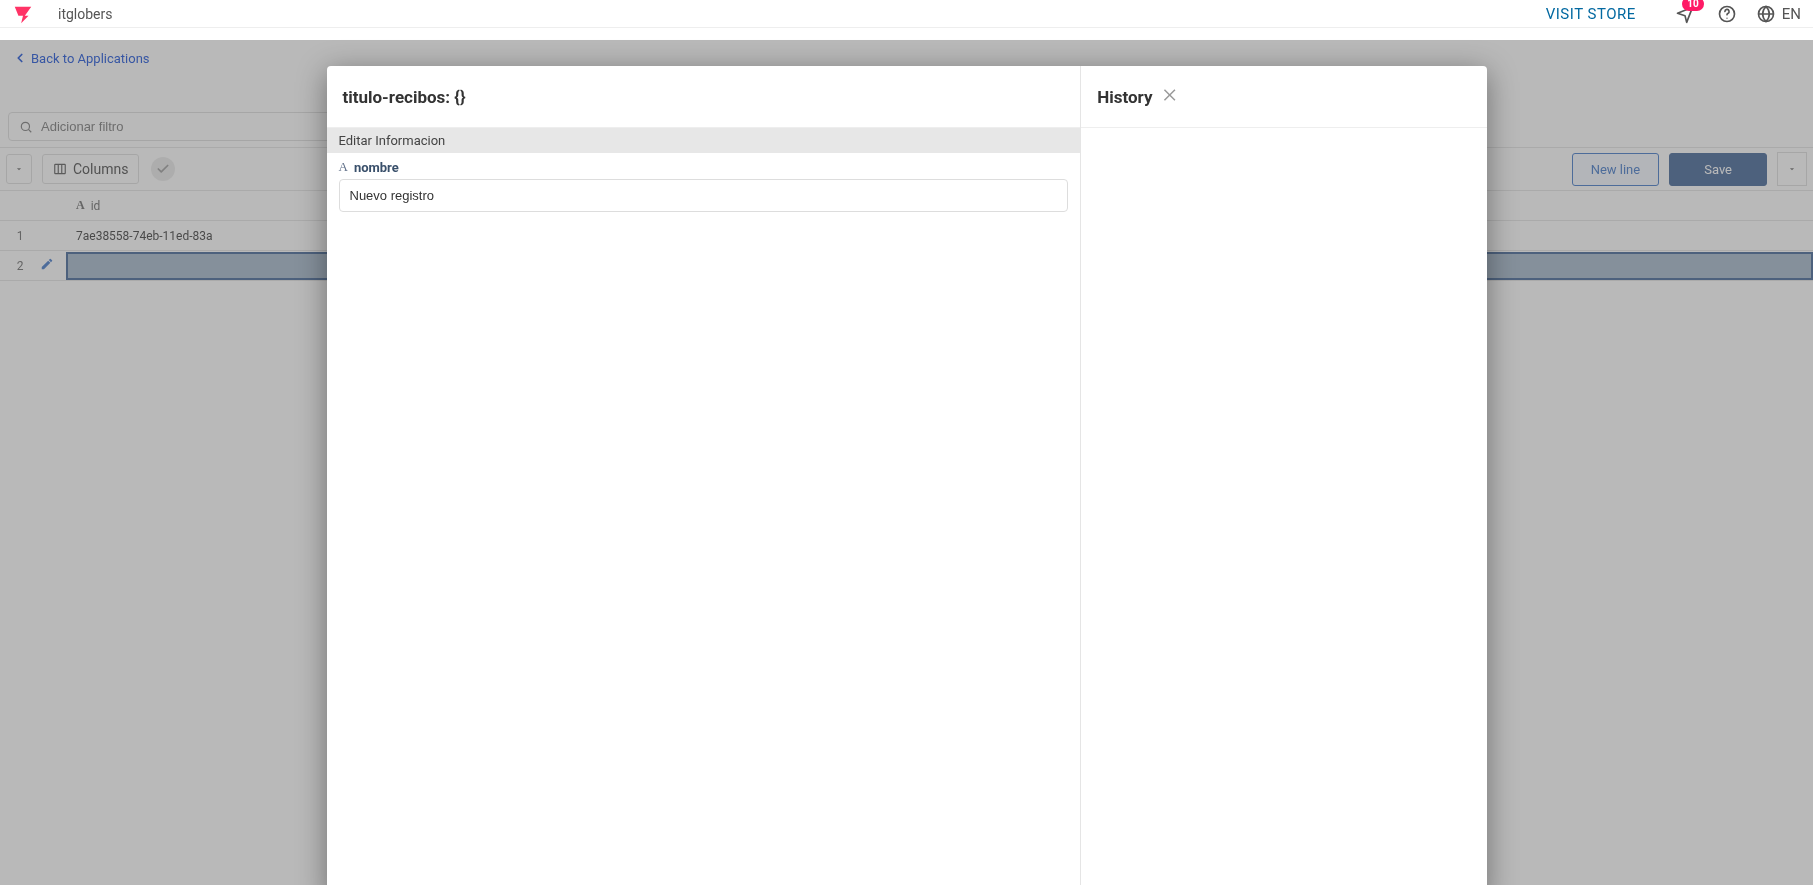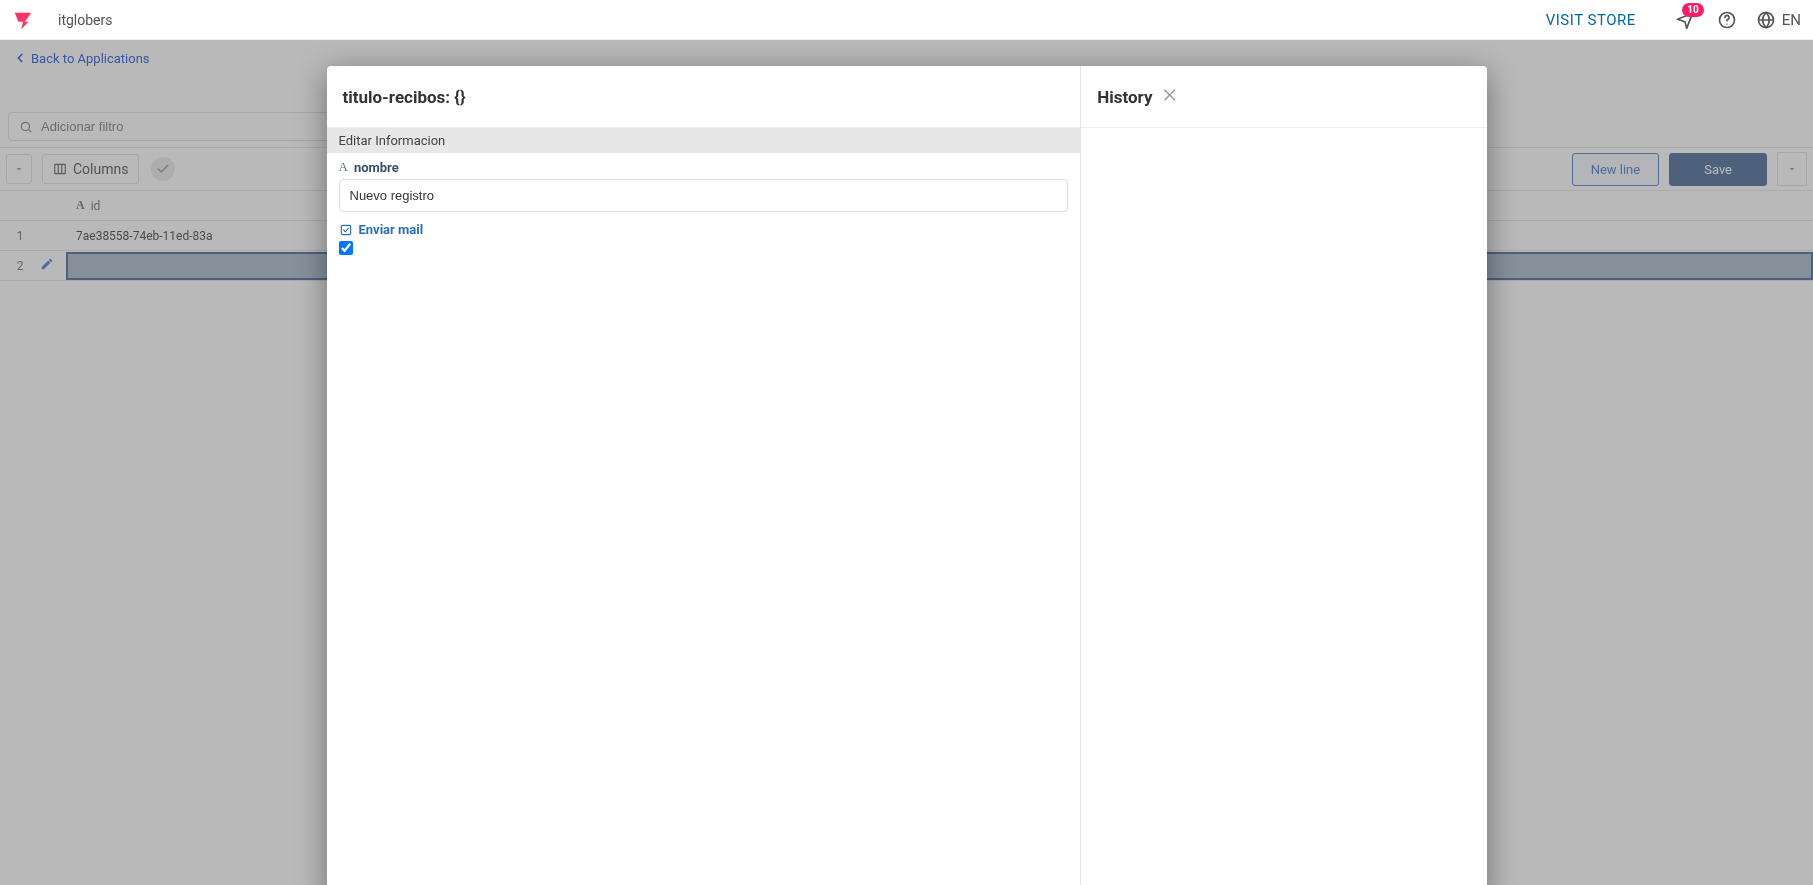--- a/index.html
+++ b/index.html
@@ -1,21 +1,21 @@
 <!DOCTYPE html>
 <html><head>
 <meta charset="utf-8">
 <style>
   * { box-sizing: border-box; margin: 0; padding: 0; }
   html, body { width: 100%; height: 100%; font-family: -apple-system, BlinkMacSystemFont, "Segoe UI", Roboto, Helvetica, Arial, sans-serif; font-size: 14px; color: #333; }
   body { background: #fff; overflow: hidden; }
 
   
   .topbar {
-    height: 40px;
+    height: 28px;
     display: flex;
     align-items: center;
     padding: 8px 12px;
     border-bottom: 1px solid #eee;
     background: #fff;
     position: relative;
     z-index: 10;
   }
   .logo {
     width: 22px; height: 22px;
@@ -417,30 +417,20 @@
       <div class="section-title-bar">Editar Informacion</div>
 
       <div class="field-block">
         <div class="field-label">
           <span class="glyph" style="font-family: Georgia, serif;">A</span>
           <span>nombre</span>
         </div>
         <input class="text-input" value="Nuevo registro" style="">
       </div>
 
-      <div class="field-block">
-        <div class="field-label link">
-          <svg width="14" height="14" viewBox="0 0 24 24" fill="none" stroke="#2a6eb8" stroke-width="2">
-              <rect x="4" y="4" width="16" height="16" rx="2"></rect>
-              <polyline points="8 12 11 15 16 9" stroke-linecap="round" stroke-linejoin="round"></polyline>
-            </svg>
-          <span>Enviar mail</span>
-        </div>
-        <input type="checkbox" class="checkbox" checked="" style="">
-      </div>
     </div>
   </div>
 
   <div class="modal-right">
     <div class="modal-header modal-header-right">
       <span>History</span>
       <span class="close-x">
         <svg width="18" height="18" viewBox="0 0 24 24" fill="#999">
             <path d="M18.3 5.71L12 12l6.3 6.29-1.41 1.42L10.59 13.4 4.3 19.71 2.88 18.3 9.17 12 2.88 5.71 4.3 4.29l6.29 6.3 6.3-6.3z" transform="translate(1,0)"></path>
           </svg>

